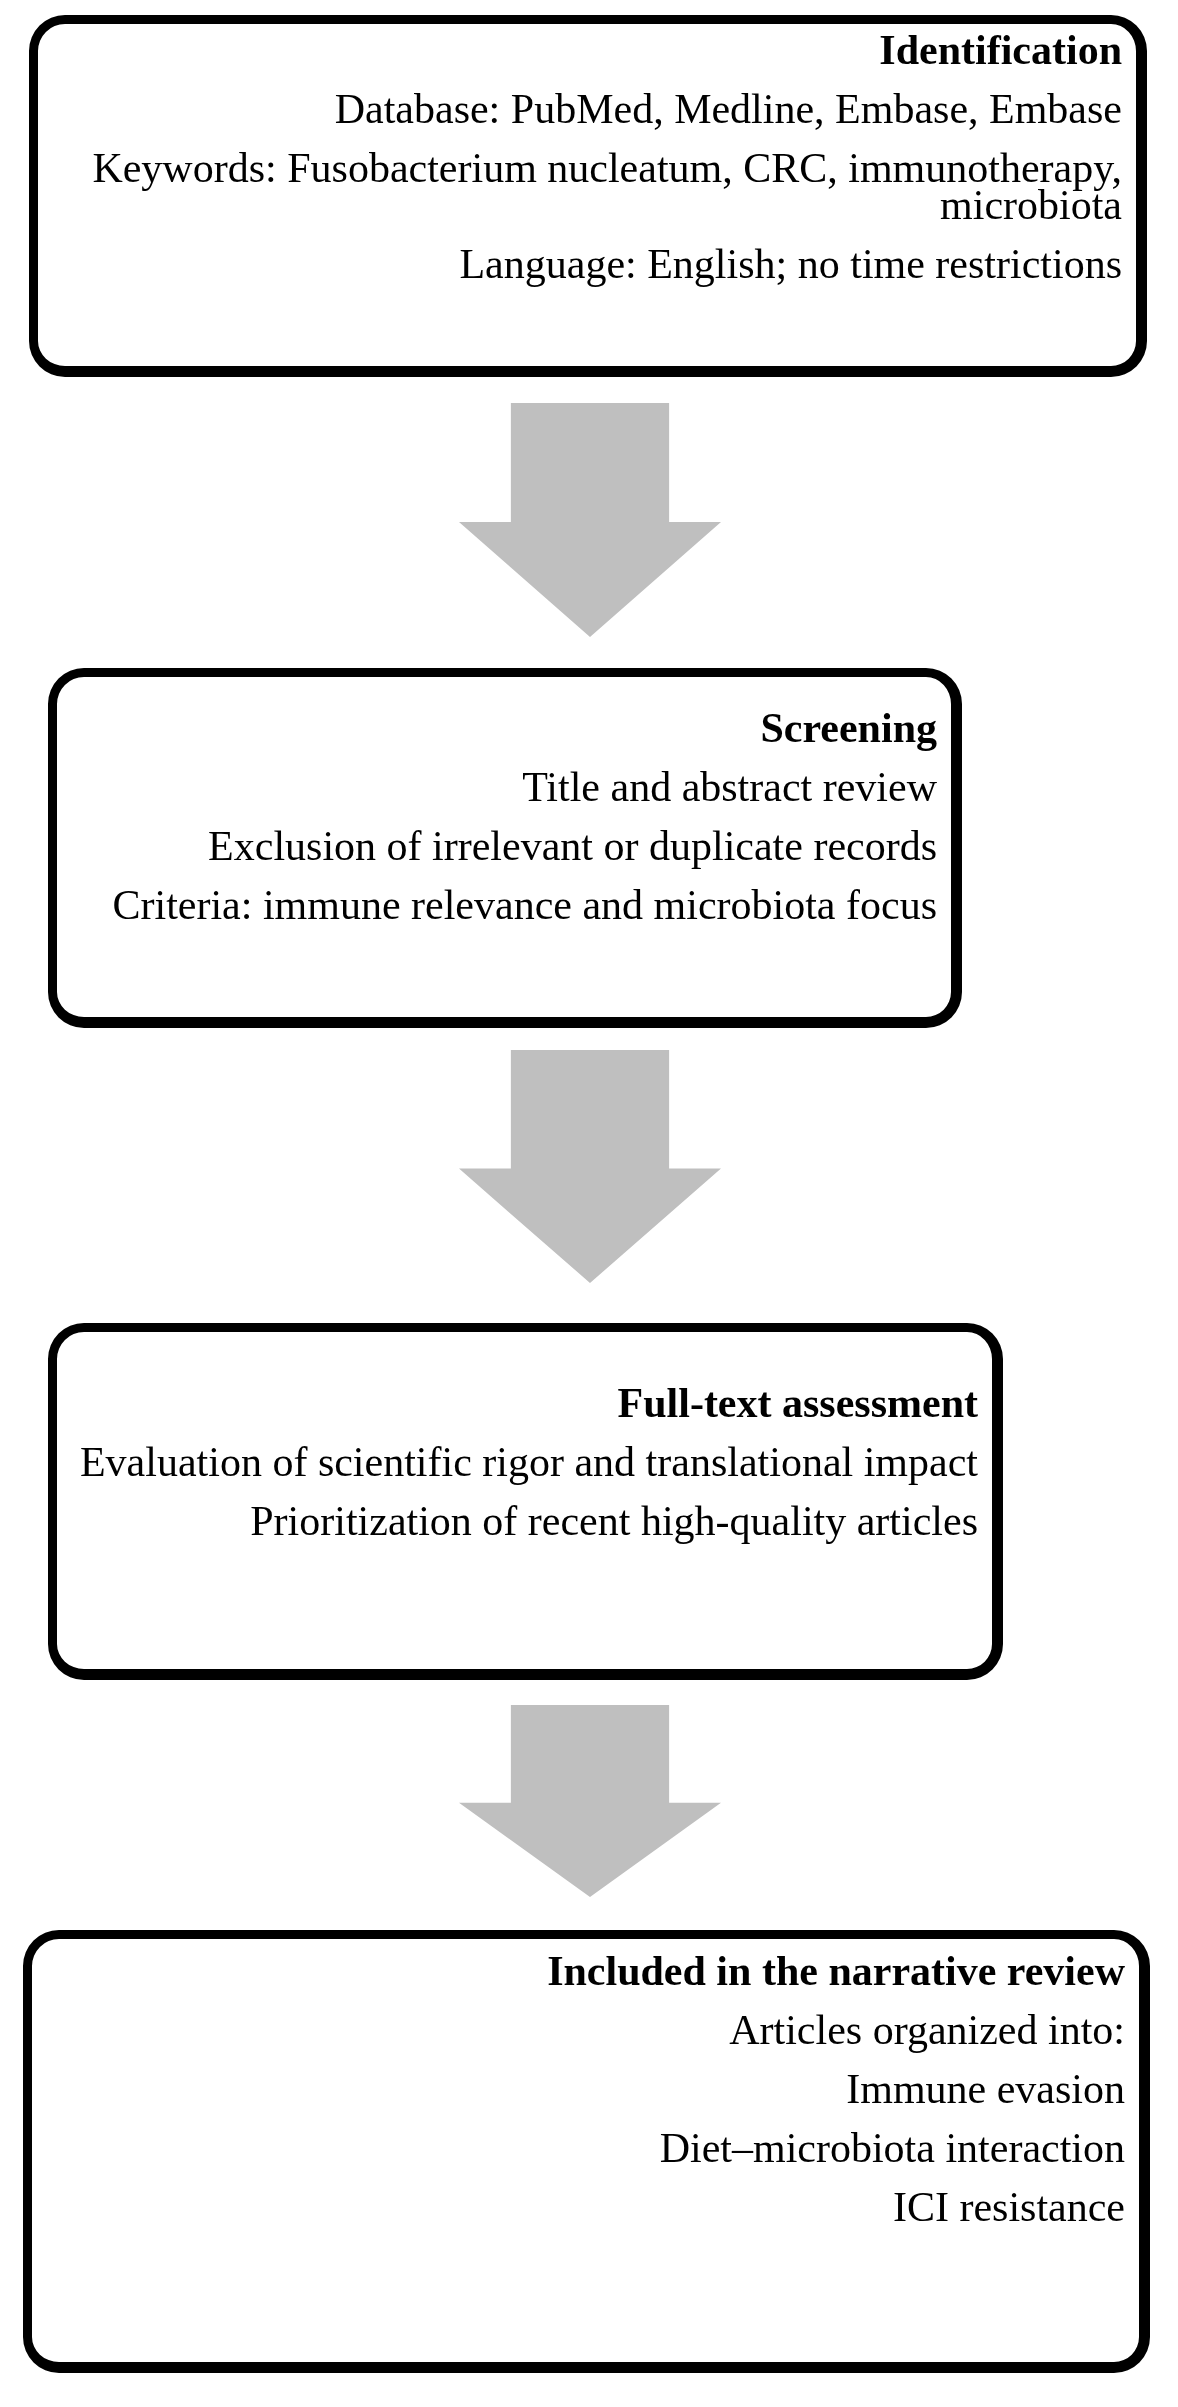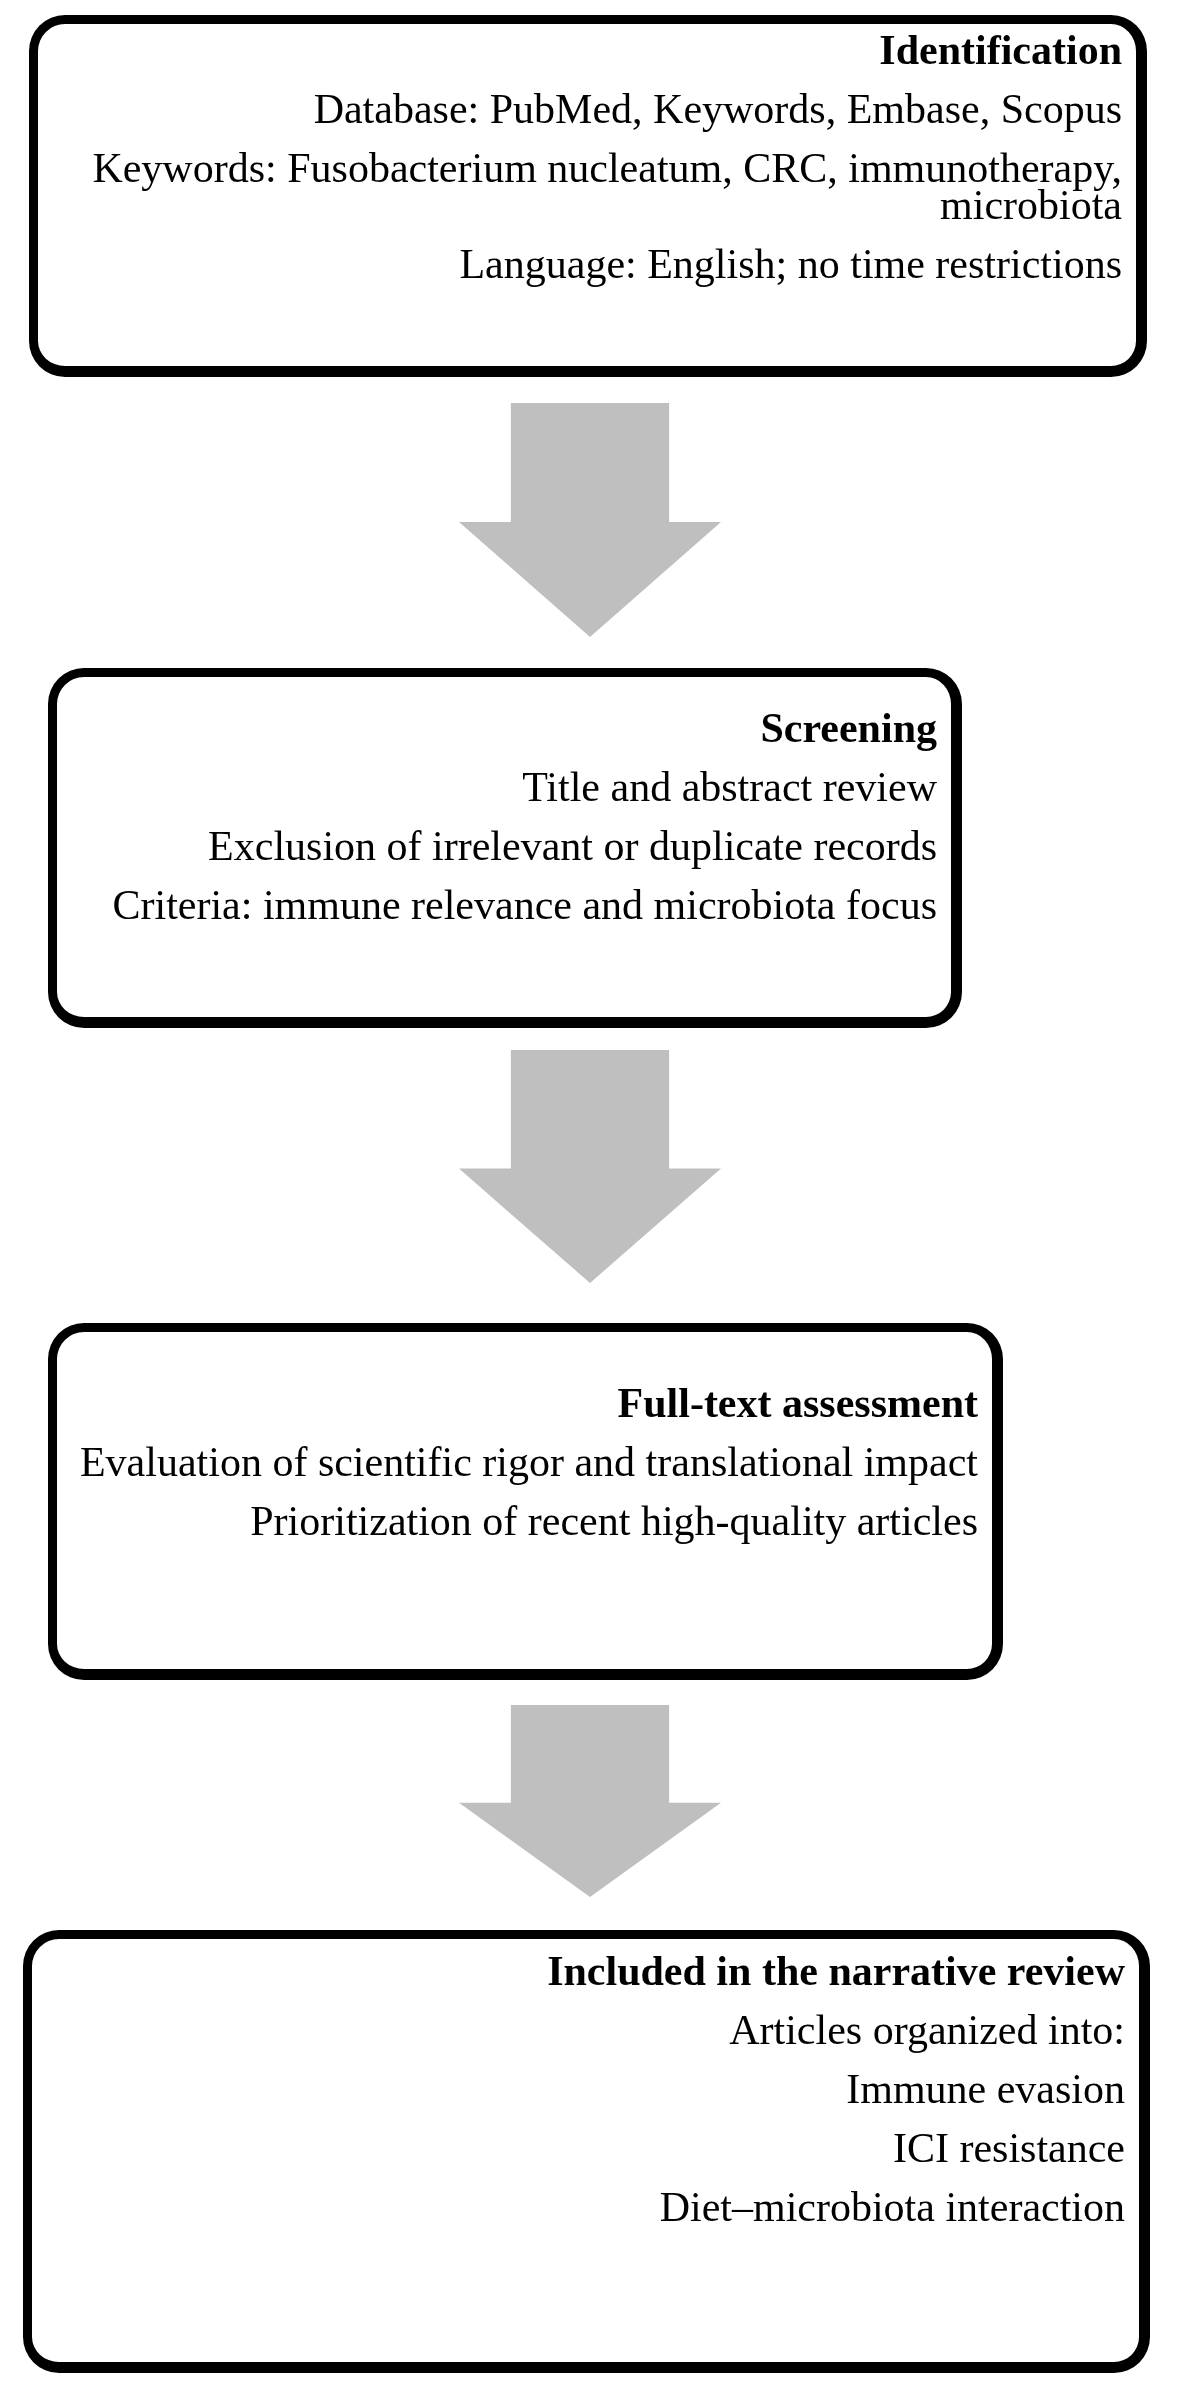--- a/index.html
+++ b/index.html
@@ -44,21 +44,21 @@
   #arrow2 { top: 1050px; height: 233px; }
   #arrow3 { top: 1705px; height: 192px; }
 </style>
 </head>
 <body>
 
 <div class="canvas">
 
   <section class="box" id="box1">
     <h2>Identification</h2>
-    <p>Database: PubMed, Keywords, Embase, Scopus</p>
+    <p>Database: PubMed, Medline, Embase, Embase</p>
     <p>Keywords: Fusobacterium nucleatum, CRC, immunotherapy, microbiota</p>
     <p>Language: English; no time restrictions</p>
   </section>
 
   <div class="arrow" id="arrow1"></div>
 
   <section class="box" id="box2">
     <h2>Screening</h2>
     <p>Title and abstract review</p>
     <p>Exclusion of irrelevant or duplicate records</p>
@@ -72,17 +72,17 @@
     <p>Evaluation of scientific rigor and translational impact</p>
     <p>Prioritization of recent high-quality articles</p>
   </section>
 
   <div class="arrow" id="arrow3"></div>
 
   <section class="box" id="box4">
     <h2>Included in the narrative review</h2>
     <p>Articles organized into:</p>
     <p>Immune evasion</p>
+    <p>Diet–microbiota interaction</p>
     <p>ICI resistance</p>
-    <p>Diet–microbiota interaction</p>
   </section>
 
 </div>
 
 </body></html>

